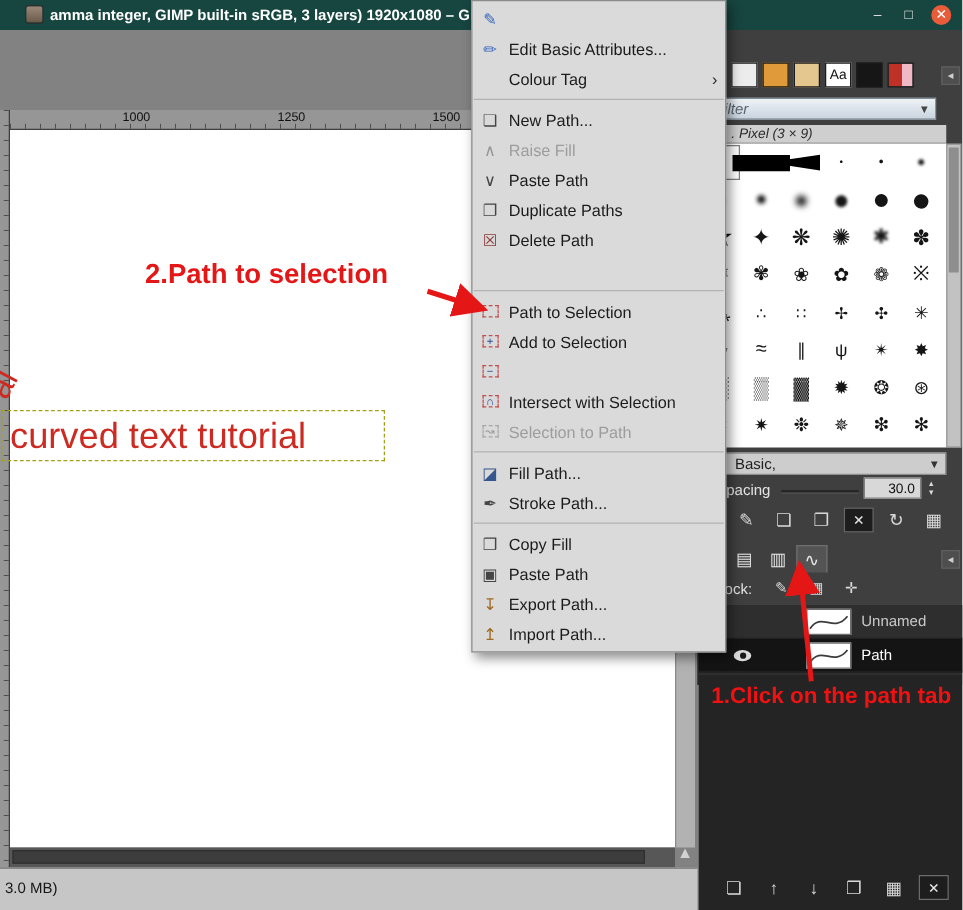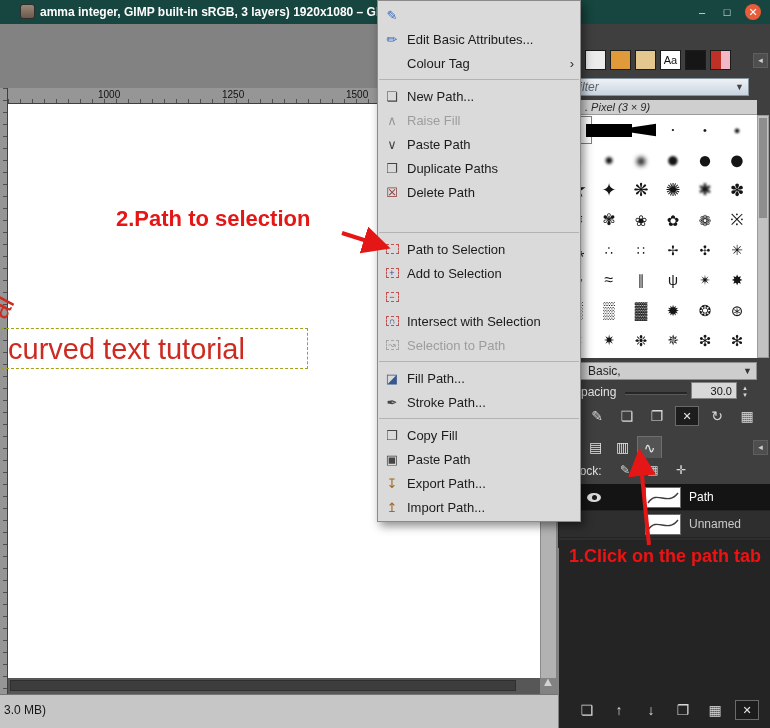--- a/index.html
+++ b/index.html
@@ -321,38 +321,38 @@
         <span class="dtab dtab-active">∿</span>
       </div>
     <div class="abs dock-menu-btn" style="left:194px;top:416px">◂</div>
     <span class="abs lock-label">Lock:</span>
     <div class="abs lock-icons">
         <span class="ibtn">✎</span>
         <span class="ibtn">▦</span>
         <span class="ibtn">✛</span>
       </div>
     <div class="abs paths-list">
+        <div class="prow">
+          <span class="eye eye-off"></span>
+          <span class="pthumb">
+            <svg width="34" height="19" viewBox="0 0 34 19">
+              <path d="M2 15 C 11 1, 21 19, 32 5" fill="none" stroke="#3c3c3c" stroke-width="1.4"></path>
+            </svg>
+          </span>
+          <span class="plabel">Unnamed</span>
+        </div>
         <div class="prow prow-sel">
           <span class="eye"></span>
           <span class="pthumb">
             <svg width="34" height="19" viewBox="0 0 34 19">
               <path d="M2 15 C 11 1, 21 19, 32 5" fill="none" stroke="#3c3c3c" stroke-width="1.4"></path>
             </svg>
           </span>
           <span class="plabel">Path</span>
         </div>
-        <div class="prow">
-          <span class="eye eye-off"></span>
-          <span class="pthumb">
-            <svg width="34" height="19" viewBox="0 0 34 19">
-              <path d="M2 15 C 11 1, 21 19, 32 5" fill="none" stroke="#3c3c3c" stroke-width="1.4"></path>
-            </svg>
-          </span>
-          <span class="plabel">Unnamed</span>
-        </div>
       </div>
     <div class="abs dock-lower"></div>
     <div class="abs step1-text">1.Click on the path tab</div>
     <div class="abs path-btn-row">
         <span class="ibtn">❏</span>
         <span class="ibtn">↑</span>
         <span class="ibtn">↓</span>
         <span class="ibtn">❐</span>
         <span class="ibtn">▦</span>
         <span class="ibtn ibtn-dark">✕</span>

